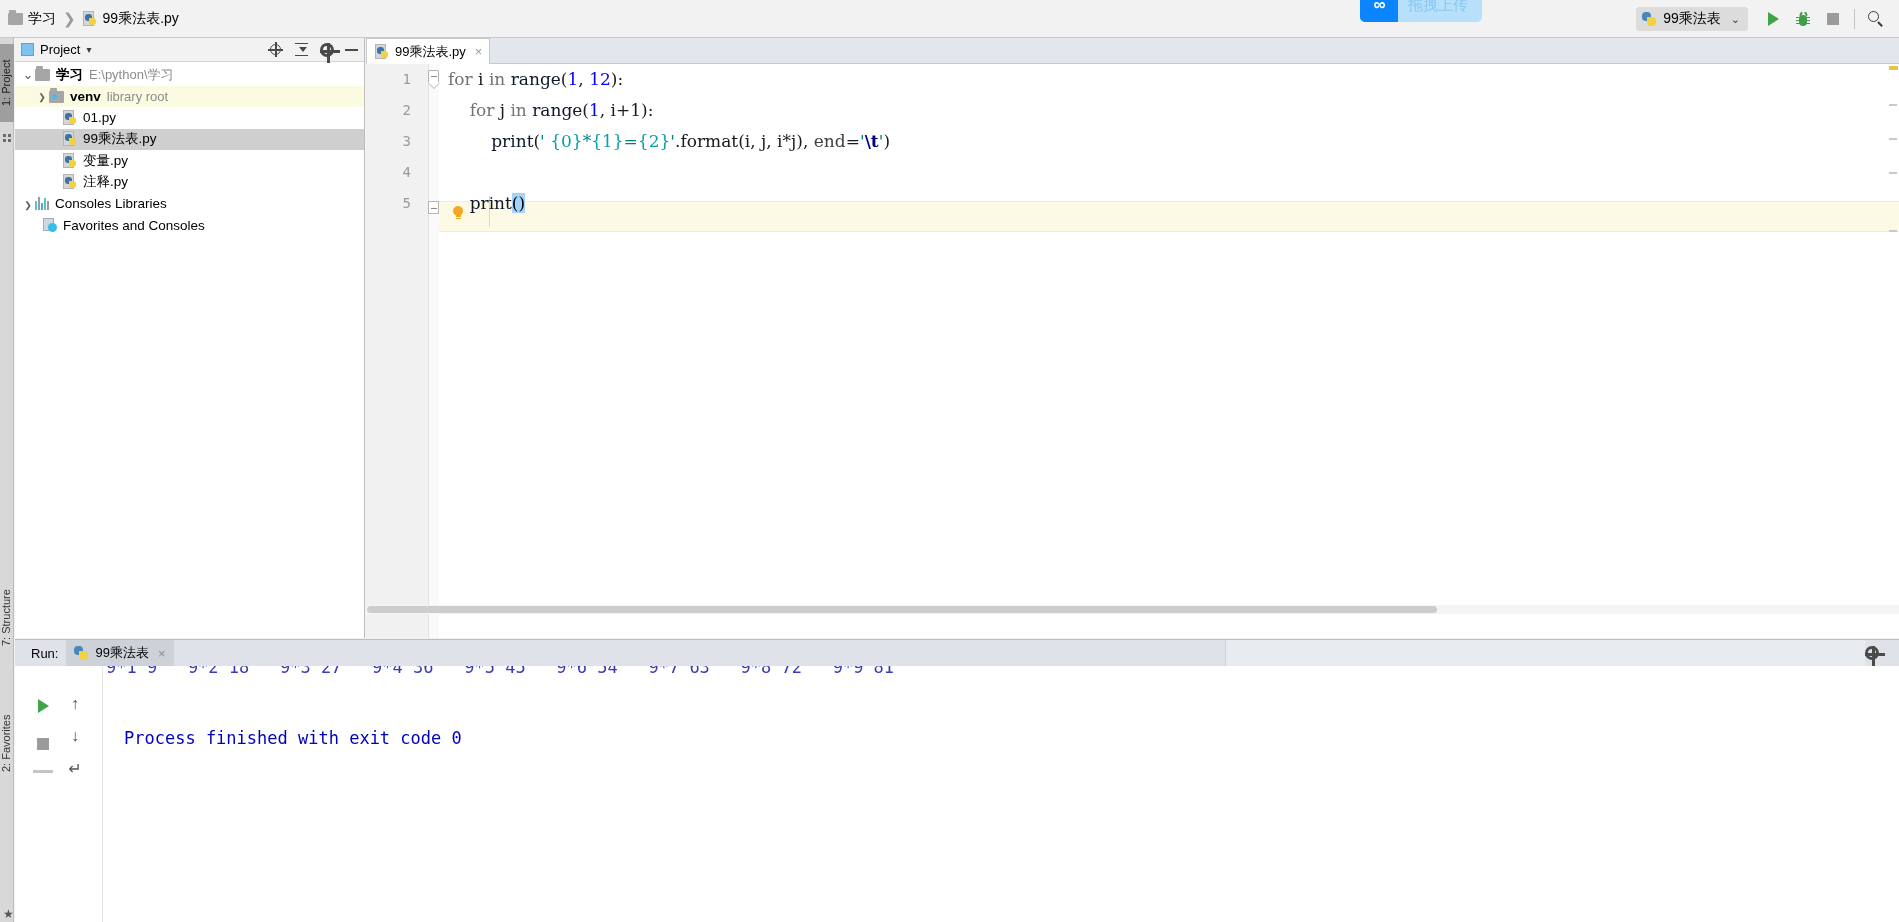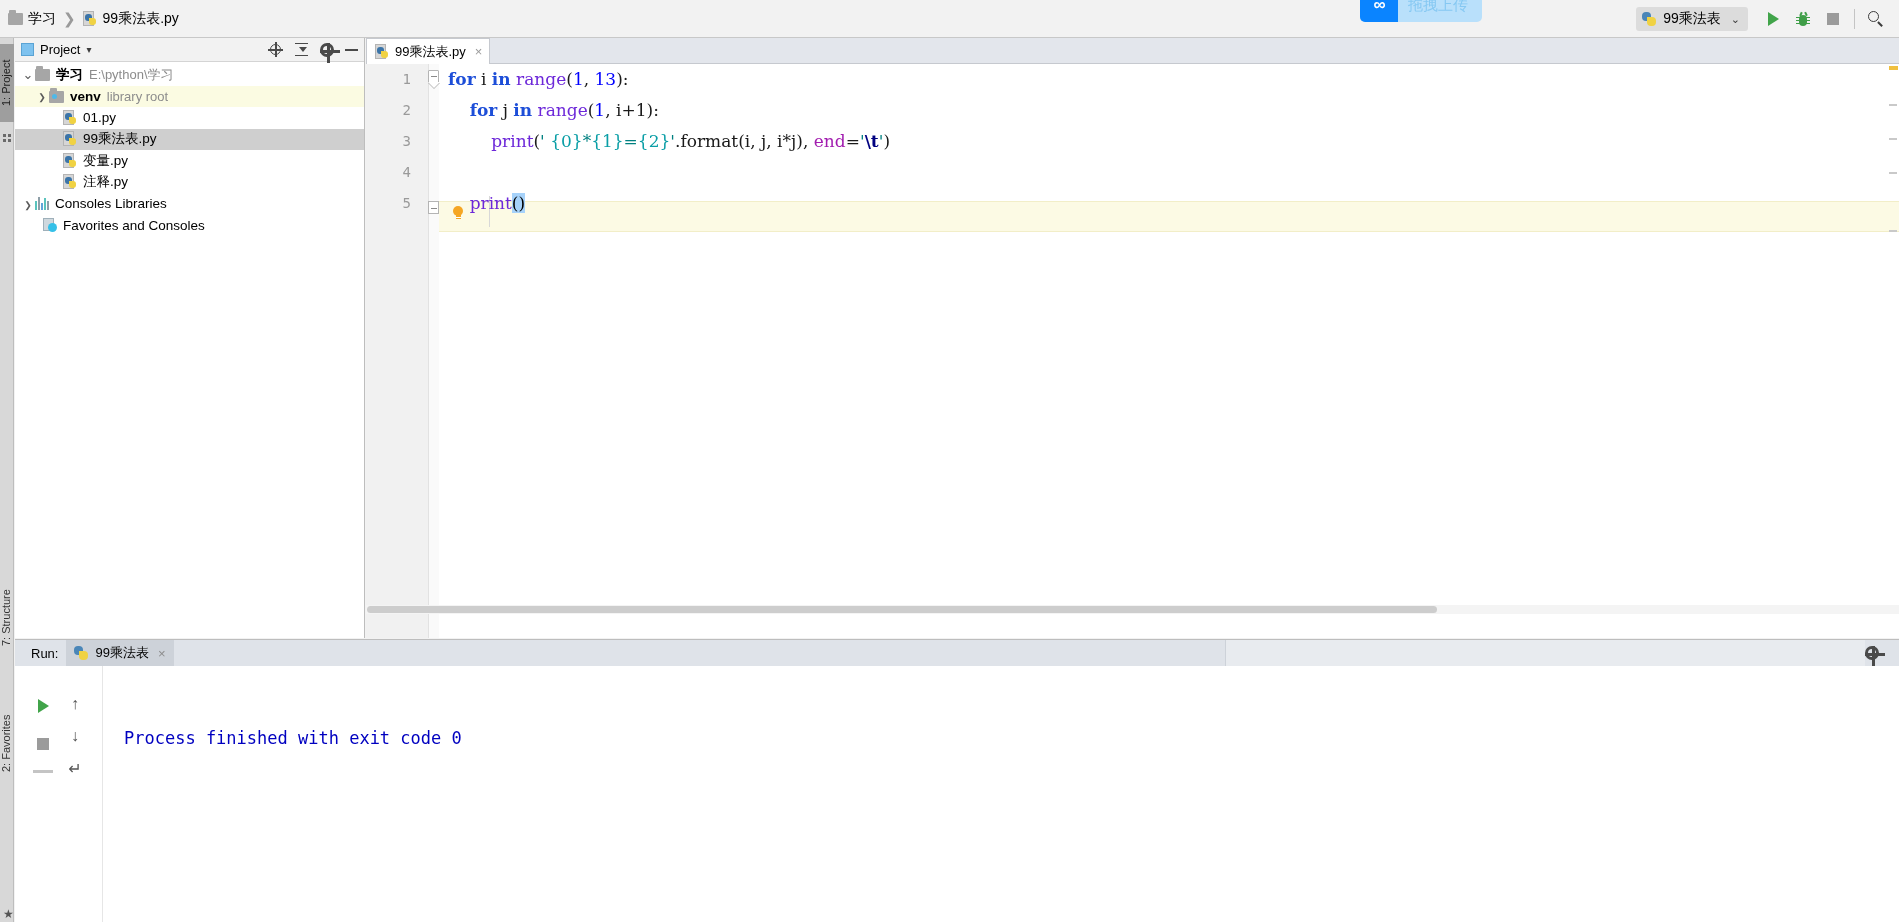--- a/index.html
+++ b/index.html
@@ -240,26 +240,26 @@
     color: #9a9a9a; font-family: "DejaVu Sans Mono", monospace; font-size: 14px;
   }
   .codeline {
     position: absolute; left: 74px; white-space: pre;
     font-family: "DejaVu Serif", serif; font-size: 17px; line-height: 31px;
   }
   .cur-row {
     position: absolute; left: 0; right: 0; height: 31px;
     background: #fcfae4; border-top: 1px solid #f2eec8; border-bottom: 1px solid #f2eec8;
   }
-  .kw  { color: #1d4ed8; font-weight: bold; }
-  .fn  { color: #6d28d9; }
+  .kw  { color: #737373; font-weight: normal; }
+  .fn  { color: #0f172a; }
   .num { color: #0000ff; }
   .str { color: #008080; }
   .plc { color: #0a9ea6; }
-  .kwarg { color: #a21caf; }
+  .kwarg { color: #404040; }
   .esc { color: #000080; font-weight: bold; }
   .plain { color: #1a1a1a; }
   .sel-paren { background: #a6d2fa; }
   .bulb {
     position: absolute; width: 12px; height: 15px;
   }
   .bulb .glass {
     position: absolute; left: 1px; top: 0; width: 10px; height: 10px;
     background: #f5a623; border-radius: 50%;
   }
@@ -561,21 +561,21 @@
         <span class="foldmark bot" style="left:-1px; top:137px;"></span>
       </div>
 
       <span class="bulb" style="left:86px; top:142px;">
         <span class="glass"></span>
           <span class="base"></span>
       </span>
 
       <span class="indentguide" style="left:123px; top:132px; height:31px;"></span>
 
-      <div class="codeline" style="top:0px; left:82px;"><span class="kw">for</span><span class="plain"> i </span><span class="kw">in</span><span class="fn"> range</span><span class="plain">(</span><span class="num">1</span><span class="plain">, </span><span class="num">13</span><span class="plain">)</span><span class="plain">:</span></div>
+      <div class="codeline" style="top:0px; left:82px;"><span class="kw">for</span><span class="plain"> i </span><span class="kw">in</span><span class="fn"> range</span><span class="plain">(</span><span class="num">1</span><span class="plain">, </span><span class="num">12</span><span class="plain">)</span><span class="plain">:</span></div>
 
       <div class="codeline" style="top:31px; left:82px;"><span>    </span><span class="kw">for</span><span class="plain"> j </span><span class="kw">in</span><span class="fn"> range</span><span class="plain">(</span><span class="num">1</span><span class="plain">, </span><span class="plain">i+1</span><span class="plain">)</span><span class="plain">:</span></div>
 
       <div class="codeline" style="top:62px; left:82px;"><span>        </span><span class="fn">print</span><span class="plain">(</span><span class="str">'</span><span class="str"> </span><span class="plc">{0}</span><span class="str">*</span><span class="plc">{1}</span><span class="str">=</span><span class="plc">{2}</span><span class="str">'</span><span class="plain">.format</span><span class="plain">(</span><span class="plain">i, j, i*j</span><span class="plain">)</span><span class="plain">, </span><span class="kwarg">end</span><span class="plain">=</span><span class="str">'</span><span class="esc">\t</span><span class="str">'</span><span class="plain">)</span></div>
 
       <div class="codeline" style="top:93px; left:82px;"></div>
 
       <div class="codeline" style="top:124px; left:82px;"><span>    </span><span class="fn">print</span><span class="sel-paren">()</span></div>
 
       <div class="editor-scroll-marks">
@@ -626,18 +626,19 @@
         </span>
         <span class="rg-btn" style="left:48px; top:58px; width:24px; height:24px;">
           <span class="rg-ico">↓</span>
         </span>
         <span class="rg-btn" style="left:48px; top:90px; width:24px; height:24px;">
           <span class="rg-ico">↵</span>
         </span>
       </div>
 
       <div class="console">
+        <div class="cline clip" style="left:2px;">9*1 9   9*2 18   9*3 27   9*4 36   9*5 45   9*6 54   9*7 63   9*8 72   9*9 81</div>
         <div class="cline" style="left:20px; top:62px;">Process finished with exit code 0</div>
       </div>
     </div>
   </div>
 
 </div>
 
 </body></html>

